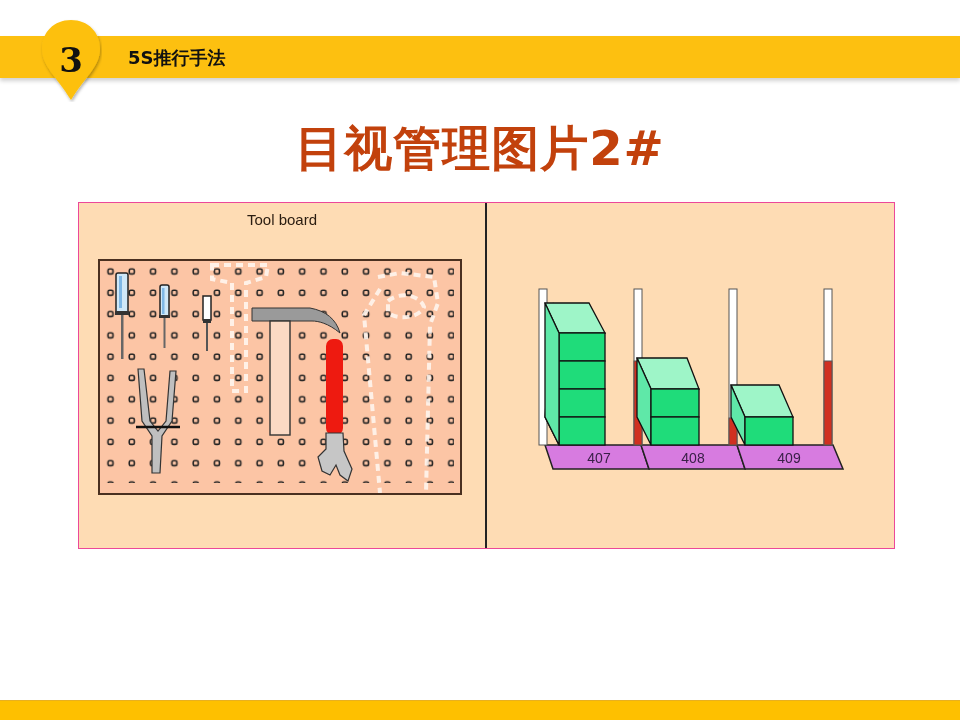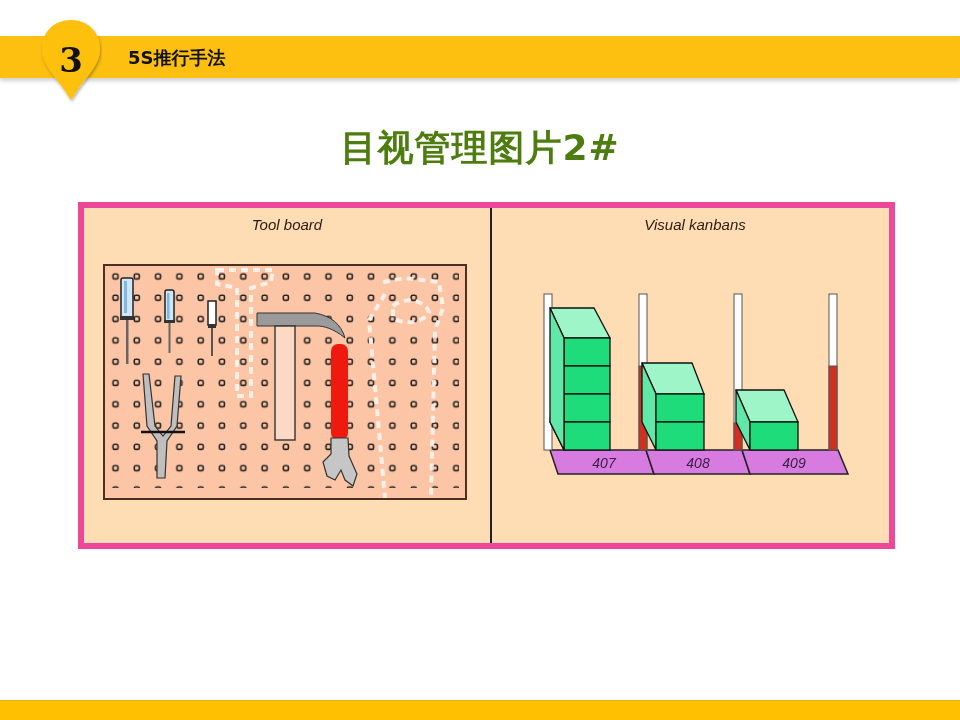--- a/index.html
+++ b/index.html
@@ -18,27 +18,27 @@
     position: absolute; left: 40px; top: 36px; width: 62px; text-align: center;
     font-family: "DejaVu Serif", serif; font-weight: bold; font-size: 34px; color: #111;
     line-height: 48px;
   }
   .section-title {
     position: absolute; left: 128px; top: 44px; height: 28px; line-height: 28px;
     font-size: 18px; font-weight: bold; color: #111;
   }
   .page-title {
     position: absolute; left: 0; top: 118px; width: 960px; text-align: center;
-    font-size: 36px; font-weight: bold; color: #4d7c0f; line-height: 60px;
+    font-size: 48px; font-weight: bold; color: #c2410c; line-height: 60px;
     letter-spacing: 1px;
   }
 
   .figure {
     position: absolute; left: 78px; top: 202px; width: 817px; height: 347px;
-    border: 6px solid #ec4899; background: #fedcb4; font-style: italic;
+    border: 1px solid #ec4899; background: #fedcb4;
   }
   .figure .divider {
     position: absolute; left: 406px; top: 0; width: 2px; height: 100%; background: #222;
   }
   .panel-caption {
     position: absolute; top: 8px; font-size: 15px; color: #2a1c10; text-align: center;
     font-family: "Liberation Sans", sans-serif;
   }
   .cap-left { left: 0; width: 406px; }
   .cap-right { left: 408px; width: 406px; }
@@ -67,21 +67,20 @@
   <path d="M31 2 C48 2 60 14 60 31 C60 48 46 58 31 82 C16 58 2 48 2 31 C2 14 14 2 31 2 Z" fill="#fdc010" filter="url(#sh)"></path>
 </svg>
 <div class="badge-num">3</div>
 <div class="section-title">5S推行手法</div>
 
 <div class="page-title">目视管理图片2#</div>
 
 <div class="figure">
   <div class="panel-caption cap-left">Tool board</div>
   <div class="divider"></div>
-  <div class="panel-caption cap-right">Visual kanbans</div>
 
   <div class="pegboard">
     <svg width="360" height="232" viewBox="0 0 360 232">
       <defs>
         <pattern id="pegs" x="0" y="0" width="21.3" height="21.3" patternUnits="userSpaceOnUse">
           <rect x="8" y="8" width="5" height="5" rx="1.5" fill="none" stroke="#222" stroke-width="1.6"></rect>
         </pattern>
       </defs>
       <rect x="6" y="6" width="348" height="216" fill="url(#pegs)"></rect>
 

